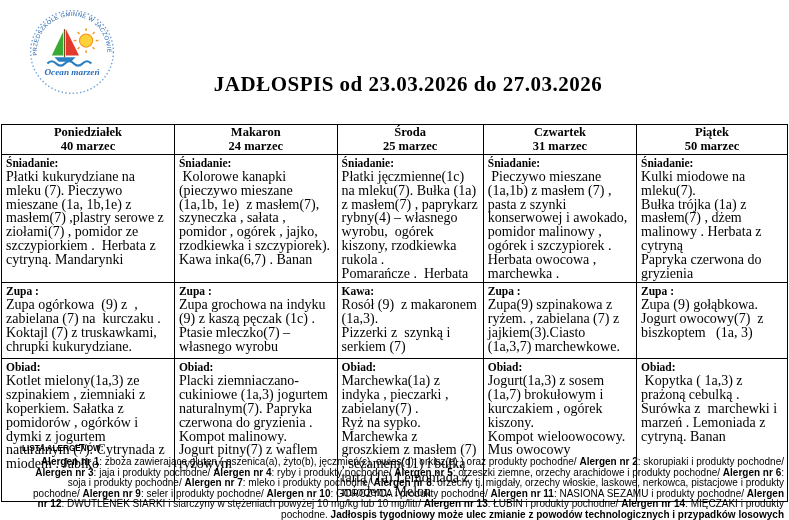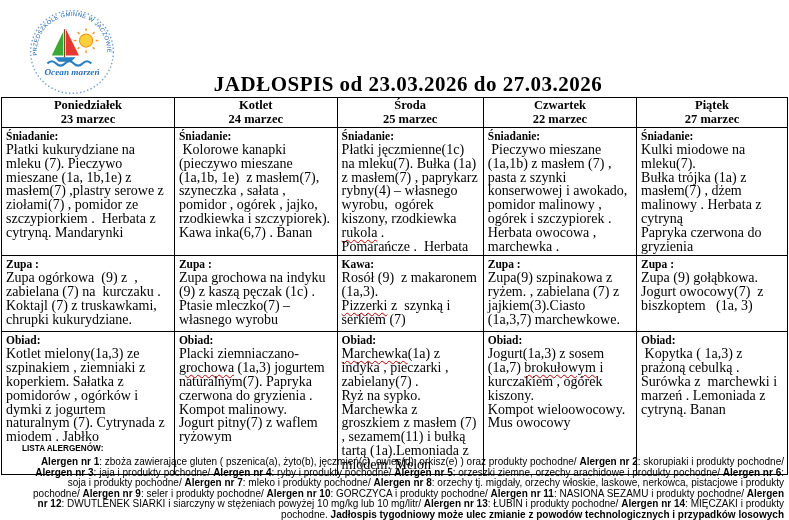--- a/index.html
+++ b/index.html
@@ -6,37 +6,36 @@
   body{
     width:789px;height:520px;position:relative;overflow:hidden;
     background:#ffffff;font-family:"Liberation Serif", serif;color:#000;
   }
   .logo{position:absolute;left:28px;top:8px;width:88px;height:88px;}
   .page-title{
     position:absolute;top:72px;left:0;width:100%;text-align:center;
     font-size:21px;font-weight:bold;letter-spacing:.5px;padding-left:27px;box-sizing:border-box;
   }
   table.menu{
-    position:absolute;top:97px;left:1px;width:787px;
+    position:absolute;top:124px;left:1px;width:787px;
     border-collapse:collapse;table-layout:fixed;
   }
   .menu col.c1{width:22.0%}.menu col.c2{width:20.7%}
   .menu col.c3{width:18.6%}.menu col.c4{width:19.5%}.menu col.c5{width:19.2%}
   .menu th,.menu td{
     border:1.5px solid #000;vertical-align:top;overflow:hidden;
   }
   .menu th{font-size:12.5px;line-height:13.5px;text-align:center;padding:1px 2px;height:24px;font-weight:bold;}
   .menu td{padding:1px 4px 2px 4px;}
   td.sni{height:116px}
   td.zup{height:72px}
   td.obi{height:107px}
   .lbl{font-weight:bold;font-size:11.5px;line-height:14px;}
   .txt{font-size:14px;line-height:13.8px;white-space:pre-wrap;word-wrap:break-word;}
   .sq{
-    text-decoration:underline;
     text-decoration-style:wavy;
     text-decoration-color:#c00000;
     text-decoration-thickness:1px;
     text-underline-offset:2px;
   }
   .allergens{
     position:absolute;left:22px;top:444px;width:762px;
     font-family:"Liberation Sans", sans-serif;
   }
   .allergens-heading{font-size:8.2px;font-weight:bold;margin-bottom:4px;}
@@ -87,37 +86,37 @@
       <col class="c1">
       <col class="c2">
       <col class="c3">
       <col class="c4">
       <col class="c5">
     </colgroup>
   <tbody>
       <tr>
     <th>
           <div>Poniedziałek</div>
-          <div>23 marzec</div>
-        </th>
-    <th>
-          <div>Kotlet</div>
+          <div>40 marzec</div>
+        </th>
+    <th>
+          <div>Makaron</div>
           <div>24 marzec</div>
         </th>
     <th>
           <div>Środa</div>
           <div>25 marzec</div>
         </th>
     <th>
           <div>Czwartek</div>
-          <div>22 marzec</div>
+          <div>31 marzec</div>
         </th>
     <th>
           <div>Piątek</div>
-          <div>27 marzec</div>
+          <div>50 marzec</div>
         </th>
   </tr>
   <tr>
     <td class="sni">
           <div class="lbl">Śniadanie:</div>
           <div class="txt"><span>Płatki kukurydziane na mleku (7). Pieczywo mieszane (1a, 1b,1e) z masłem(7) ,plastry serowe z ziołami(7) , pomidor ze szczypiorkiem .  Herbata z cytryną. Mandarynki</span></div>
         </td>
     <td class="sni">
           <div class="lbl">Śniadanie:</div>
           <div class="txt"><span> Kolorowe kanapki (pieczywo mieszane (1a,1b, 1e)  z masłem(7), szyneczka , sałata , pomidor , ogórek , jajko, rzodkiewka i szczypiorek). Kawa inka(6,7) . Banan</span></div>
@@ -164,21 +163,21 @@
 Jogurt owocowy(7)  z biszkoptem   (1a, 3)</span></div>
         </td>
   </tr>
   <tr>
     <td class="obi">
           <div class="lbl">Obiad:</div>
           <div class="txt"><span>Kotlet mielony(1a,3) ze szpinakiem , ziemniaki z koperkiem. Sałatka z pomidorów , ogórków i dymki z jogurtem naturalnym (7). Cytrynada z miodem . Jabłko</span></div>
         </td>
     <td class="obi">
           <div class="lbl">Obiad:</div>
-          <div class="txt"><span>Placki ziemniaczano-</span><span class="sq">grochowa</span><span> (1a,3) jogurtem naturalnym(7). Papryka czerwona do gryzienia .
+          <div class="txt"><span>Placki ziemniaczano-</span><span class="sq">cukiniowe</span><span> (1a,3) jogurtem naturalnym(7). Papryka czerwona do gryzienia .
 Kompot malinowy.
 Jogurt pitny(7) z waflem ryżowym</span></div>
         </td>
     <td class="obi">
           <div class="lbl">Obiad:</div>
           <div class="txt"><span class="sq">Marchewka</span><span>(1a) z indyka , pieczarki , zabielany(7) .
 Ryż na sypko. Marchewka z groszkiem z masłem (7) , sezamem(11) i bułką tartą (1a).Lemoniada z miodem. Melon</span></div>
         </td>
     <td class="obi">
           <div class="lbl">Obiad:</div>

